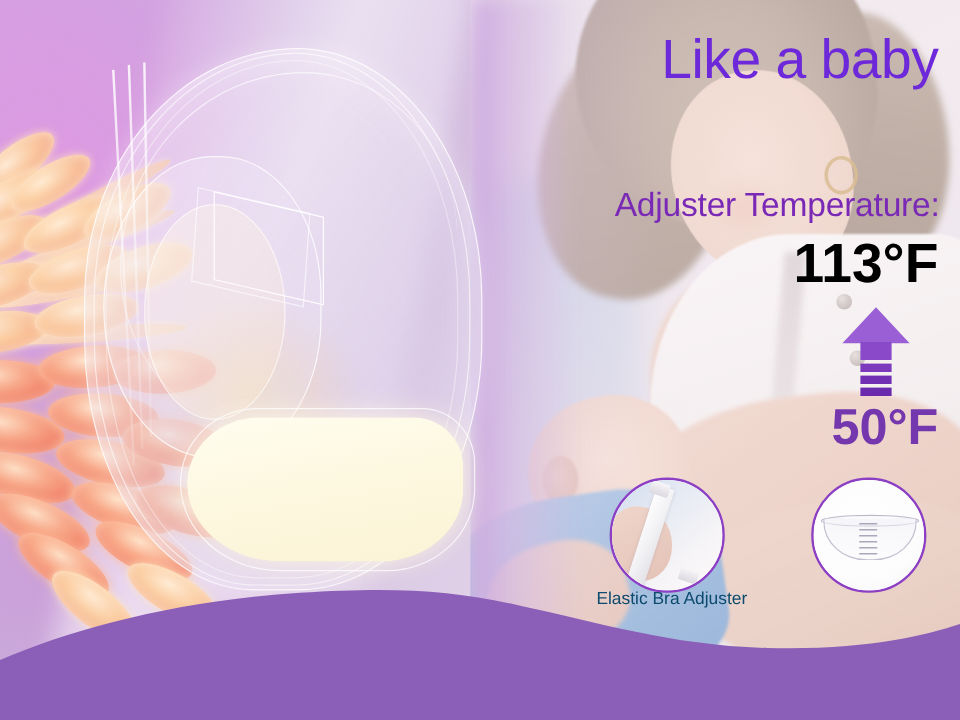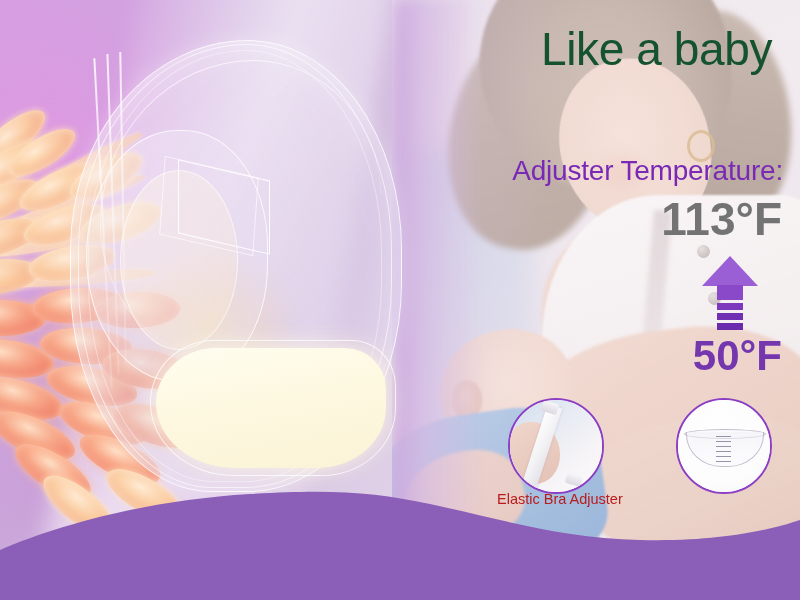--- a/index.html
+++ b/index.html
@@ -130,26 +130,26 @@
     border:1.2px solid rgba(255,255,255,.62);transform:skewY(13deg) skewX(-4deg);}
   
   .milk{position:absolute;left:186px;top:338px;width:230px;height:120px;
     border-radius:26% 18% 30% 34%/46% 34% 50% 54%;
     background:linear-gradient(170deg,#fffdf0 0%,#fdf8e0 45%,#fbf3d6 100%);
     box-shadow:0 0 26px rgba(255,250,225,.95);filter:blur(.3px);}
   .milk-edge{position:absolute;left:180px;top:330px;width:244px;height:134px;
     border-radius:26% 18% 30% 34%/46% 34% 50% 54%;border:1.2px solid rgba(255,255,255,.75);}
 
   
-  .headline{position:absolute;right:28px;top:26px;width:540px;text-align:right;
-    color:#14532d;font-size:46px;line-height:1.04;font-weight:400;letter-spacing:-.4px;}
+  .headline{position:absolute;right:18px;top:26px;width:540px;text-align:right;
+    color:#6d28d9;font-size:46px;line-height:1.04;font-weight:400;letter-spacing:-.4px;}
   .headline .l2{display:block;}
 
   .op-temp{position:absolute;right:17px;top:155px;color:#7a29b6;font-size:28px;letter-spacing:-.2px;}
-  .temp-hi{position:absolute;right:18px;top:192px;color:#737373;font-size:46px;font-weight:700;letter-spacing:0px;}
+  .temp-hi{position:absolute;right:18px;top:192px;color:#000000;font-size:46px;font-weight:700;letter-spacing:0px;}
   .temp-lo{position:absolute;right:18px;top:332px;color:#7437ae;font-size:42px;font-weight:700;}
 
   
   .arrow{position:absolute;left:702px;top:256px;width:56px;height:72px;}
   .arrow-head{position:absolute;left:0;top:0;width:0;height:0;
     border-left:28px solid transparent;border-right:28px solid transparent;
     border-bottom:30px solid #9a5fd4;}
   .arrow-shaft{position:absolute;left:15px;top:29px;width:26px;height:15px;background:#8a49c8;}
   .bar{position:absolute;left:15px;width:26px;height:7px;}
   .b1{top:47px;background:#7c39bd;}
@@ -173,21 +173,21 @@
   .b2bg{position:absolute;inset:0;background:radial-gradient(circle at 45% 38%,#ffffff 0%,#fcfcfd 65%,#f4f2f6 100%);}
   .b2bowl{position:absolute;left:8px;top:32px;width:76px;height:34px;
     border:1.4px solid rgba(150,142,168,.55);border-top:none;
     border-radius:0 0 46% 46%/0 0 92% 92%;
     background:linear-gradient(180deg,rgba(240,240,247,.55),rgba(250,250,253,.25));}
   .b2rim{position:absolute;left:6px;top:29px;width:80px;height:8px;border:1.2px solid rgba(150,142,168,.6);
     border-radius:50%;background:rgba(248,248,252,.5);}
   .b2marks{position:absolute;left:38px;top:36px;width:18px;height:26px;}
   .b2marks i{position:absolute;left:0;width:15px;height:1.4px;background:rgba(120,112,140,.75);}
 
-  .cap{position:absolute;color:#b91c1c;font-size:14.5px;white-space:nowrap;text-align:center;}
+  .cap{position:absolute;color:#0c4a6e;font-size:14.5px;white-space:nowrap;text-align:center;}
   .cap1{left:497px;top:491px;}
   .cap2{left:661px;top:491px;}
 
   
   .wave{position:absolute;left:0;bottom:0;width:800px;height:120px;}
 </style>
 </head>
 <body>
 
 <div id="stage">

